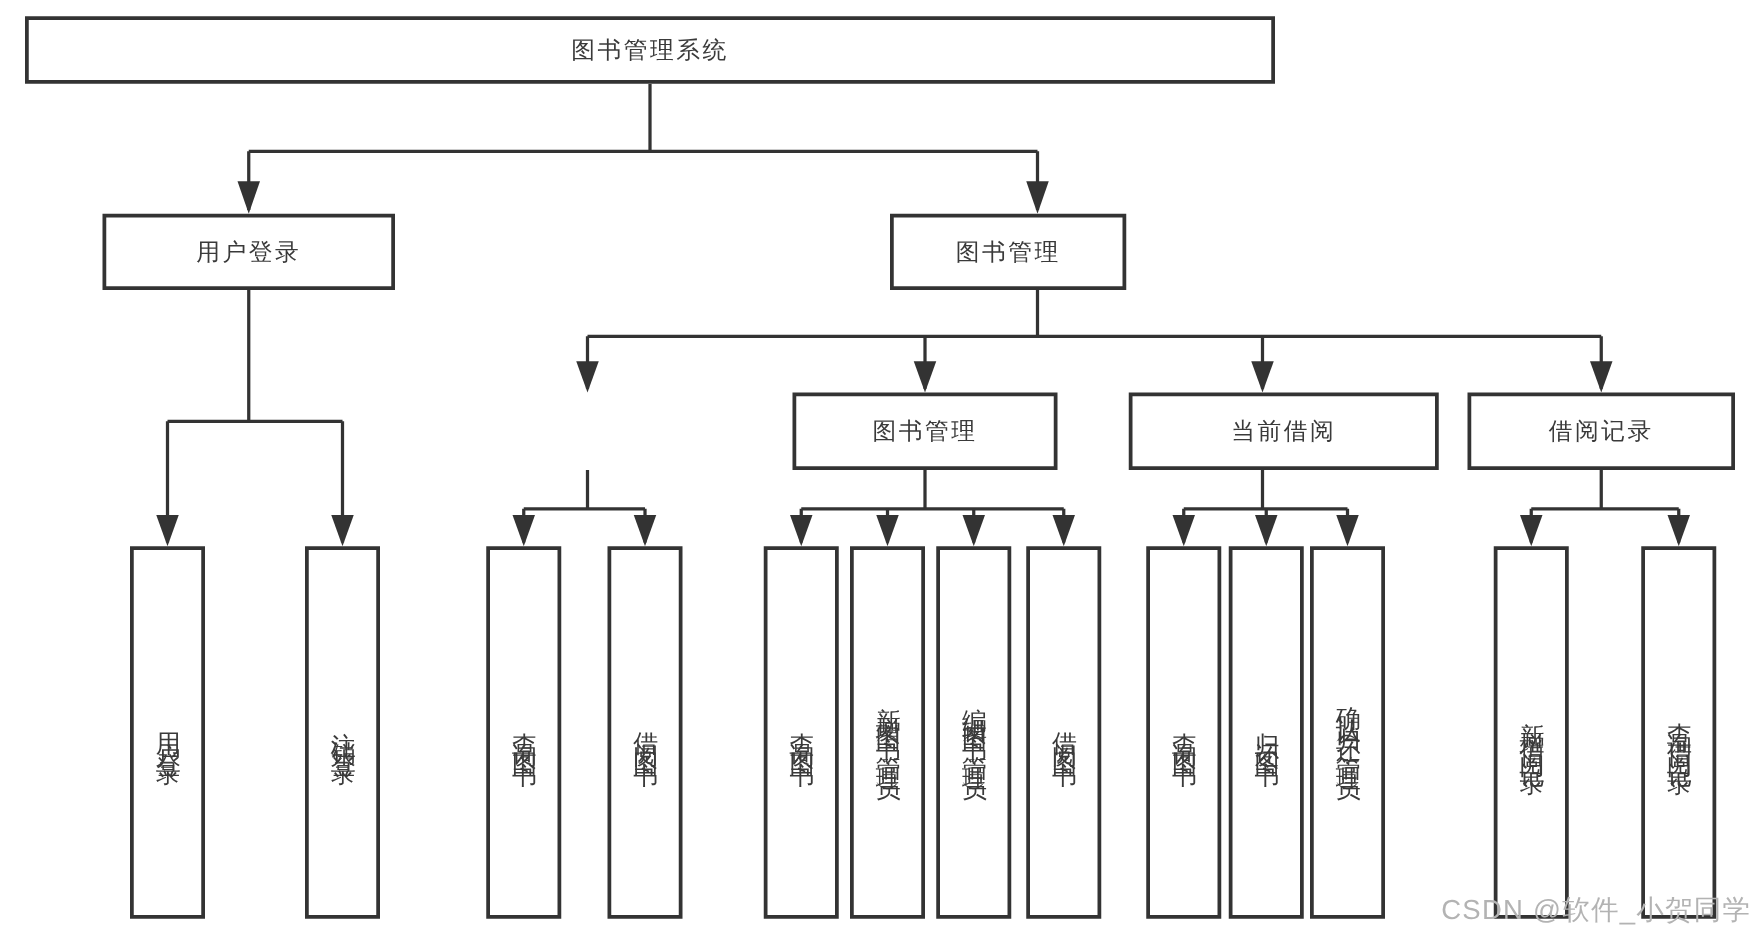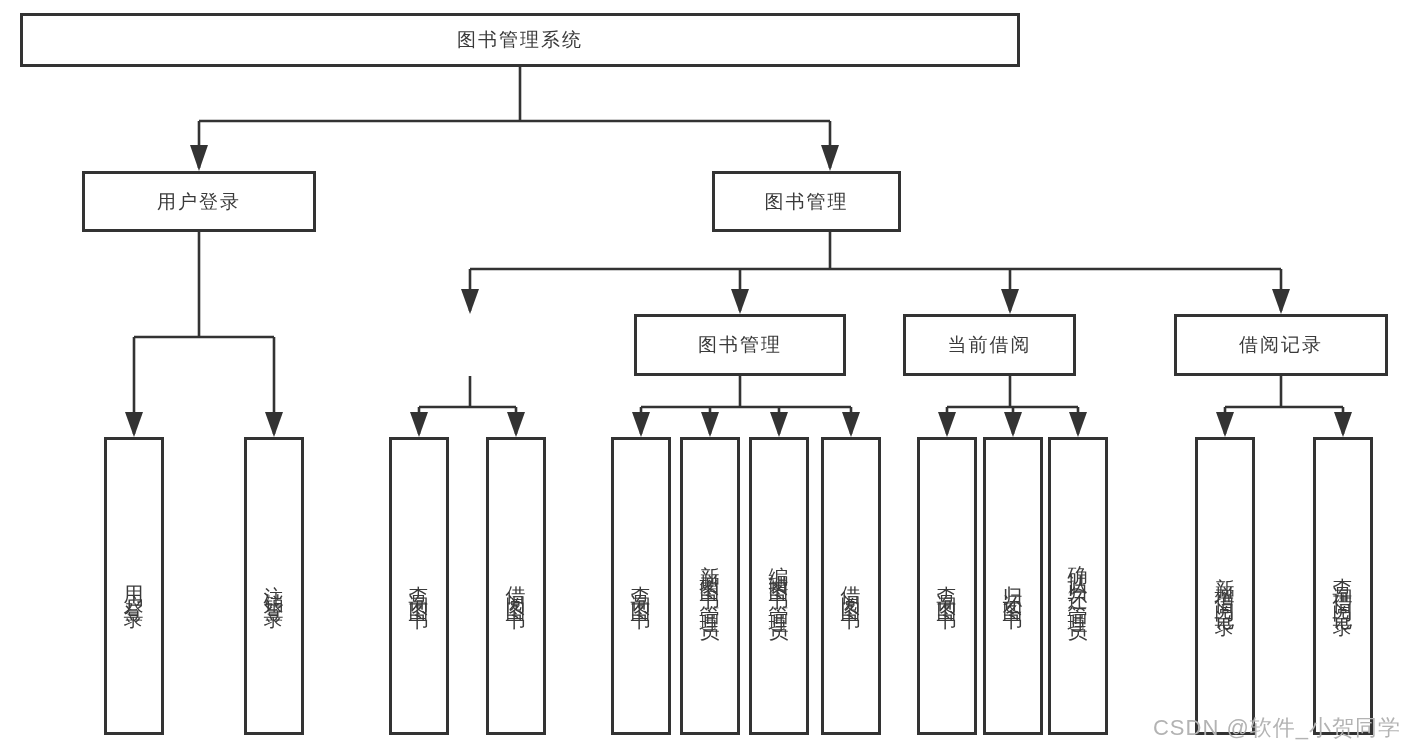--- a/index.html
+++ b/index.html
@@ -16,21 +16,21 @@
     color:#3a3a3a;box-sizing:border-box;
   }
   .node .lbl{white-space:nowrap;}
   .h-node .lbl{font-size:19px;letter-spacing:2px;}
   .root-node{left:20px;top:13px;width:1000px;height:54px;}
   .l2-a{left:82px;top:171px;width:234px;height:61px;}
   .l2-b{left:712px;top:171px;width:189px;height:61px;}
   .l3{top:314px;height:62px;}
   .l3-a{left:362px;width:216px;}
   .l3-b{left:634px;width:212px;}
-  .l3-c{left:903px;width:173px;}
+  .l3-c{left:903px;width:248px;}
   .l3-d{left:1174px;width:214px;}
   .leaf{top:437px;width:60px;height:298px;}
   .leaf .lbl{
     writing-mode:vertical-rl;text-orientation:mixed;
     font-size:20px;letter-spacing:8px;line-height:1;
   }
   .leaf-a1{left:104px;} .leaf-a2{left:244px;}
   .leaf-b1{left:389px;} .leaf-b2{left:486px;}
   .leaf-c1{left:611px;} .leaf-c2{left:680px;} .leaf-c3{left:749px;} .leaf-c4{left:821px;}
   .leaf-d1{left:917px;} .leaf-d2{left:983px;} .leaf-d3{left:1048px;}

